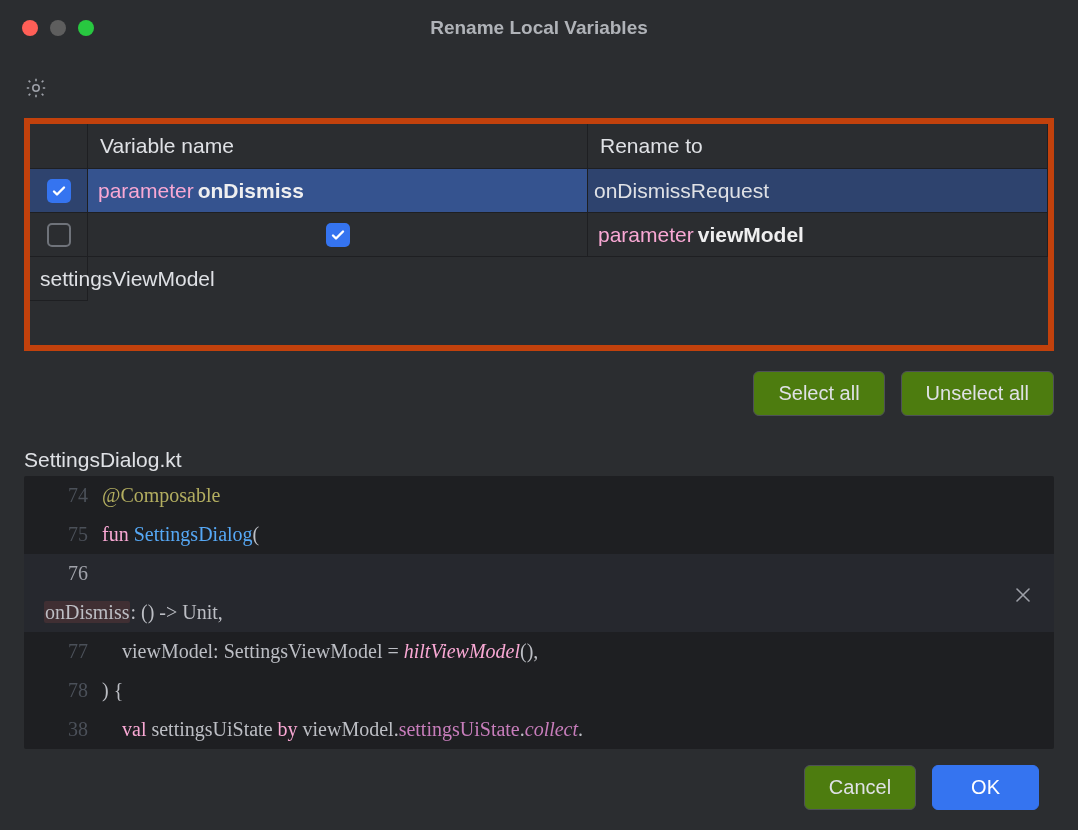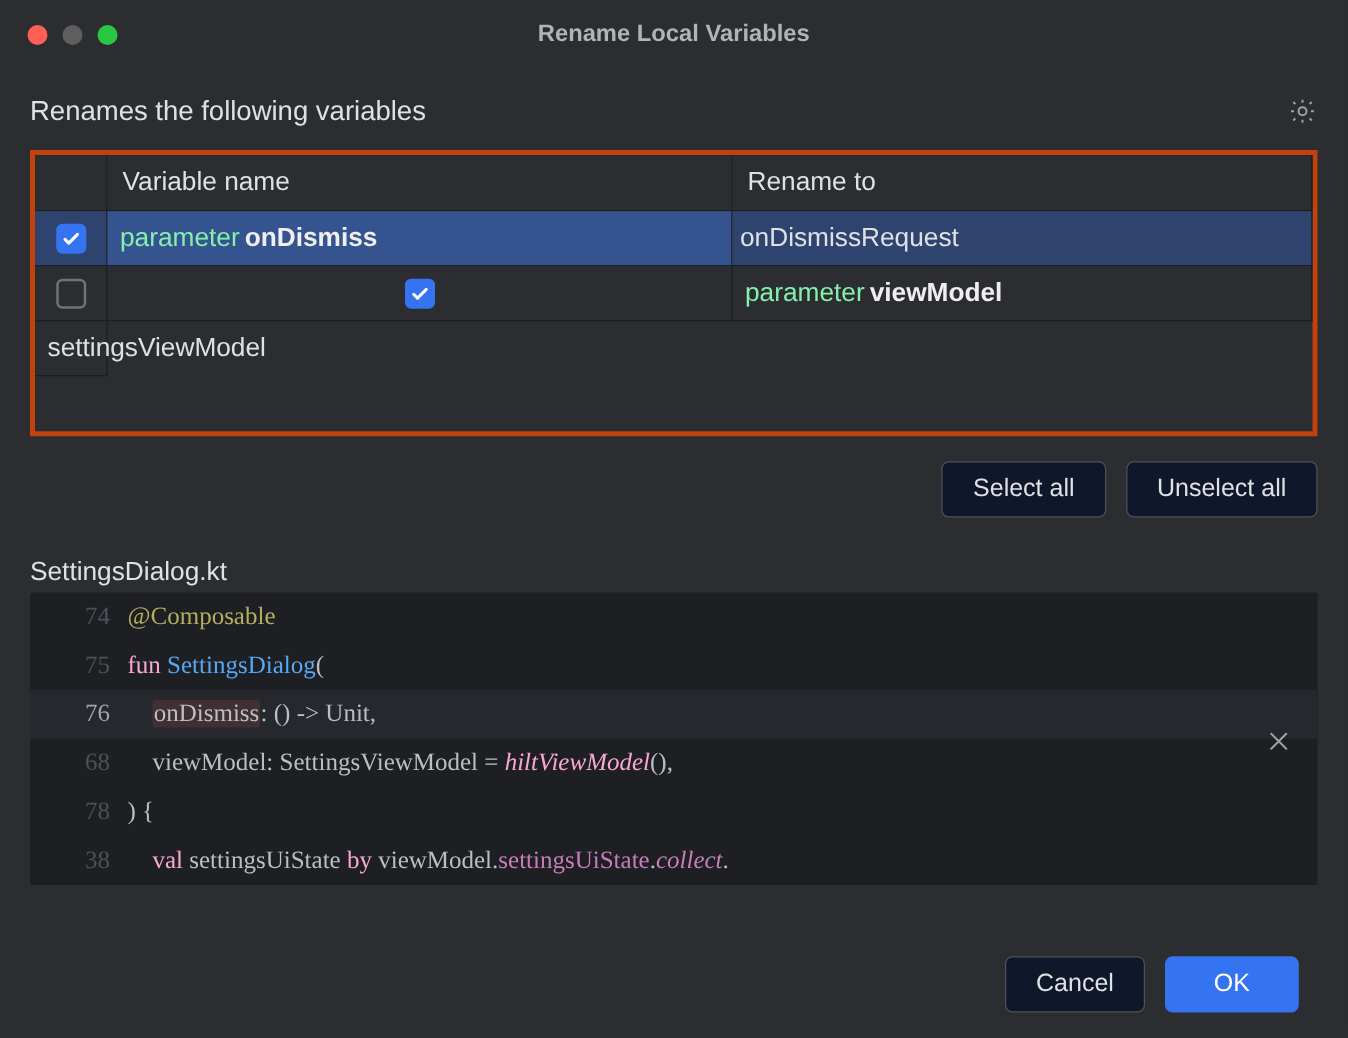--- a/index.html
+++ b/index.html
@@ -53,21 +53,21 @@
     .subtitle {
       font-size: 22px;
       color: #dfe1e5;
     }
     .gear {
       width: 24px;
       height: 24px;
       cursor: pointer;
     }
     .table {
-      border: 4px solid #c2410c;
+      border: 6px solid #c2410c;
       background: #2b2d30;
       display: grid;
       grid-template-columns: 58px 500px 1fr;
       font-size: 21px;
     }
     .th {
       background: #2b2d30;
       padding: 10px 12px;
       border-bottom: 1px solid #1e1f22;
       border-right: 1px solid #1e1f22;
@@ -94,21 +94,21 @@
       margin: 0 auto;
     }
     .checkbox.checked {
       background: #3574f0;
     }
     .checkbox.unchecked {
       border: 2px solid #6f737a;
       background: transparent;
     }
     .checkbox.checked svg { display: block; }
-    .kind-label { color: #86efac; }
+    .kind-label { color: #f9a8d4; }
     .var-name { font-weight: 700; color: #efeff0; margin-left: 4px; }
     .rename-input {
       background: transparent;
       border: none;
       color: #dfe1e5;
       font-size: 21px;
       font-family: inherit;
       width: 100%;
       outline: none;
     }
@@ -118,21 +118,21 @@
       height: 44px;
       border-bottom: none;
     }
     .button-row {
       display: flex;
       justify-content: flex-end;
       gap: 16px;
       margin-top: 20px;
     }
     .btn {
-      background: #0f172a;
+      background: #4d7c0f;
       border: 1px solid #4e5157;
       color: #dfe1e5;
       font-size: 20px;
       padding: 10px 24px;
       border-radius: 6px;
       cursor: pointer;
     }
     .btn.primary {
       background: #3574f0;
       border-color: #3574f0;
@@ -163,21 +163,21 @@
       padding-right: 14px;
       color: #4b5059;
       user-select: none;
       flex-shrink: 0;
     }
     .code {
       white-space: pre;
       flex: 1;
       color: #bcbec4;
     }
-    .line-highlight { background: #26282e; }
+    .line-highlight { background: #26282e; flex-direction: column; }
     .line-highlight .gutter { color: #a1a3ab; }
     .tok-ann { color: #b3ae60; }
     .tok-kw { color: #f9a8d4; }
     .tok-fn { color: #56a8f5; }
     .tok-type { color: #bcbec4; }
     .tok-call { color: #f9a8d4; }
     .tok-prop { color: #c77dbb; }
     .tok-ital { font-style: italic; }
     .tok-hl { background: #402f33; border-radius: 2px; padding: 0 1px;}
     .editor-close {
@@ -203,21 +203,20 @@
   <div class="traffic-lights">
     <div class="traffic-light tl-close"></div>
     <div class="traffic-light tl-min"></div>
     <div class="traffic-light tl-max"></div>
   </div>
   <div class="window-title">Rename Local Variables</div>
 </div>
 
 <div class="content">
   <div class="header-row">
-    <div class="subtitle">Renames the following variables</div>
     <div class="gear">
       <svg viewBox="0 0 24 24" width="24" height="24" fill="none" stroke="#9da0a8" stroke-width="1.6">
         <circle cx="12" cy="12" r="3.2"></circle>
         <path d="M12 2.8v2.4M12 18.8v2.4M4.6 4.6l1.7 1.7M17.7 17.7l1.7 1.7M2.8 12h2.4M18.8 12h2.4M4.6 19.4l1.7-1.7M17.7 6.3l1.7-1.7"></path>
       </svg>
     </div>
   </div>
 
   <div class="table">
     <div class="th"></div>
@@ -275,21 +274,21 @@
     </div>
     <div class="editor-line">
       <div class="gutter">75</div>
       <div class="code"><span class="tok-kw">fun</span> <span class="tok-fn">SettingsDialog</span><span>(</span></div>
     </div>
     <div class="editor-line line-highlight">
       <div class="gutter">76</div>
       <div class="code">    <span class="tok-hl">onDismiss</span><span>: () -&gt; Unit,</span></div>
     </div>
     <div class="editor-line">
-      <div class="gutter">68</div>
+      <div class="gutter">77</div>
       <div class="code">    <span>viewModel</span><span>: </span><span class="tok-type">SettingsViewModel</span><span> = </span><span class="tok-call tok-ital">hiltViewModel</span><span>(),</span></div>
     </div>
     <div class="editor-line">
       <div class="gutter">78</div>
       <div class="code"><span>) {</span></div>
     </div>
     <div class="editor-line">
       <div class="gutter">38</div>
       <div class="code">    <span class="tok-kw">val</span> <span>settingsUiState</span> <span class="tok-kw">by</span> <span>viewModel.</span><span class="tok-prop">settingsUiState</span><span>.</span><span class="tok-prop tok-ital">collect</span><span>.</span></div>
     </div>

